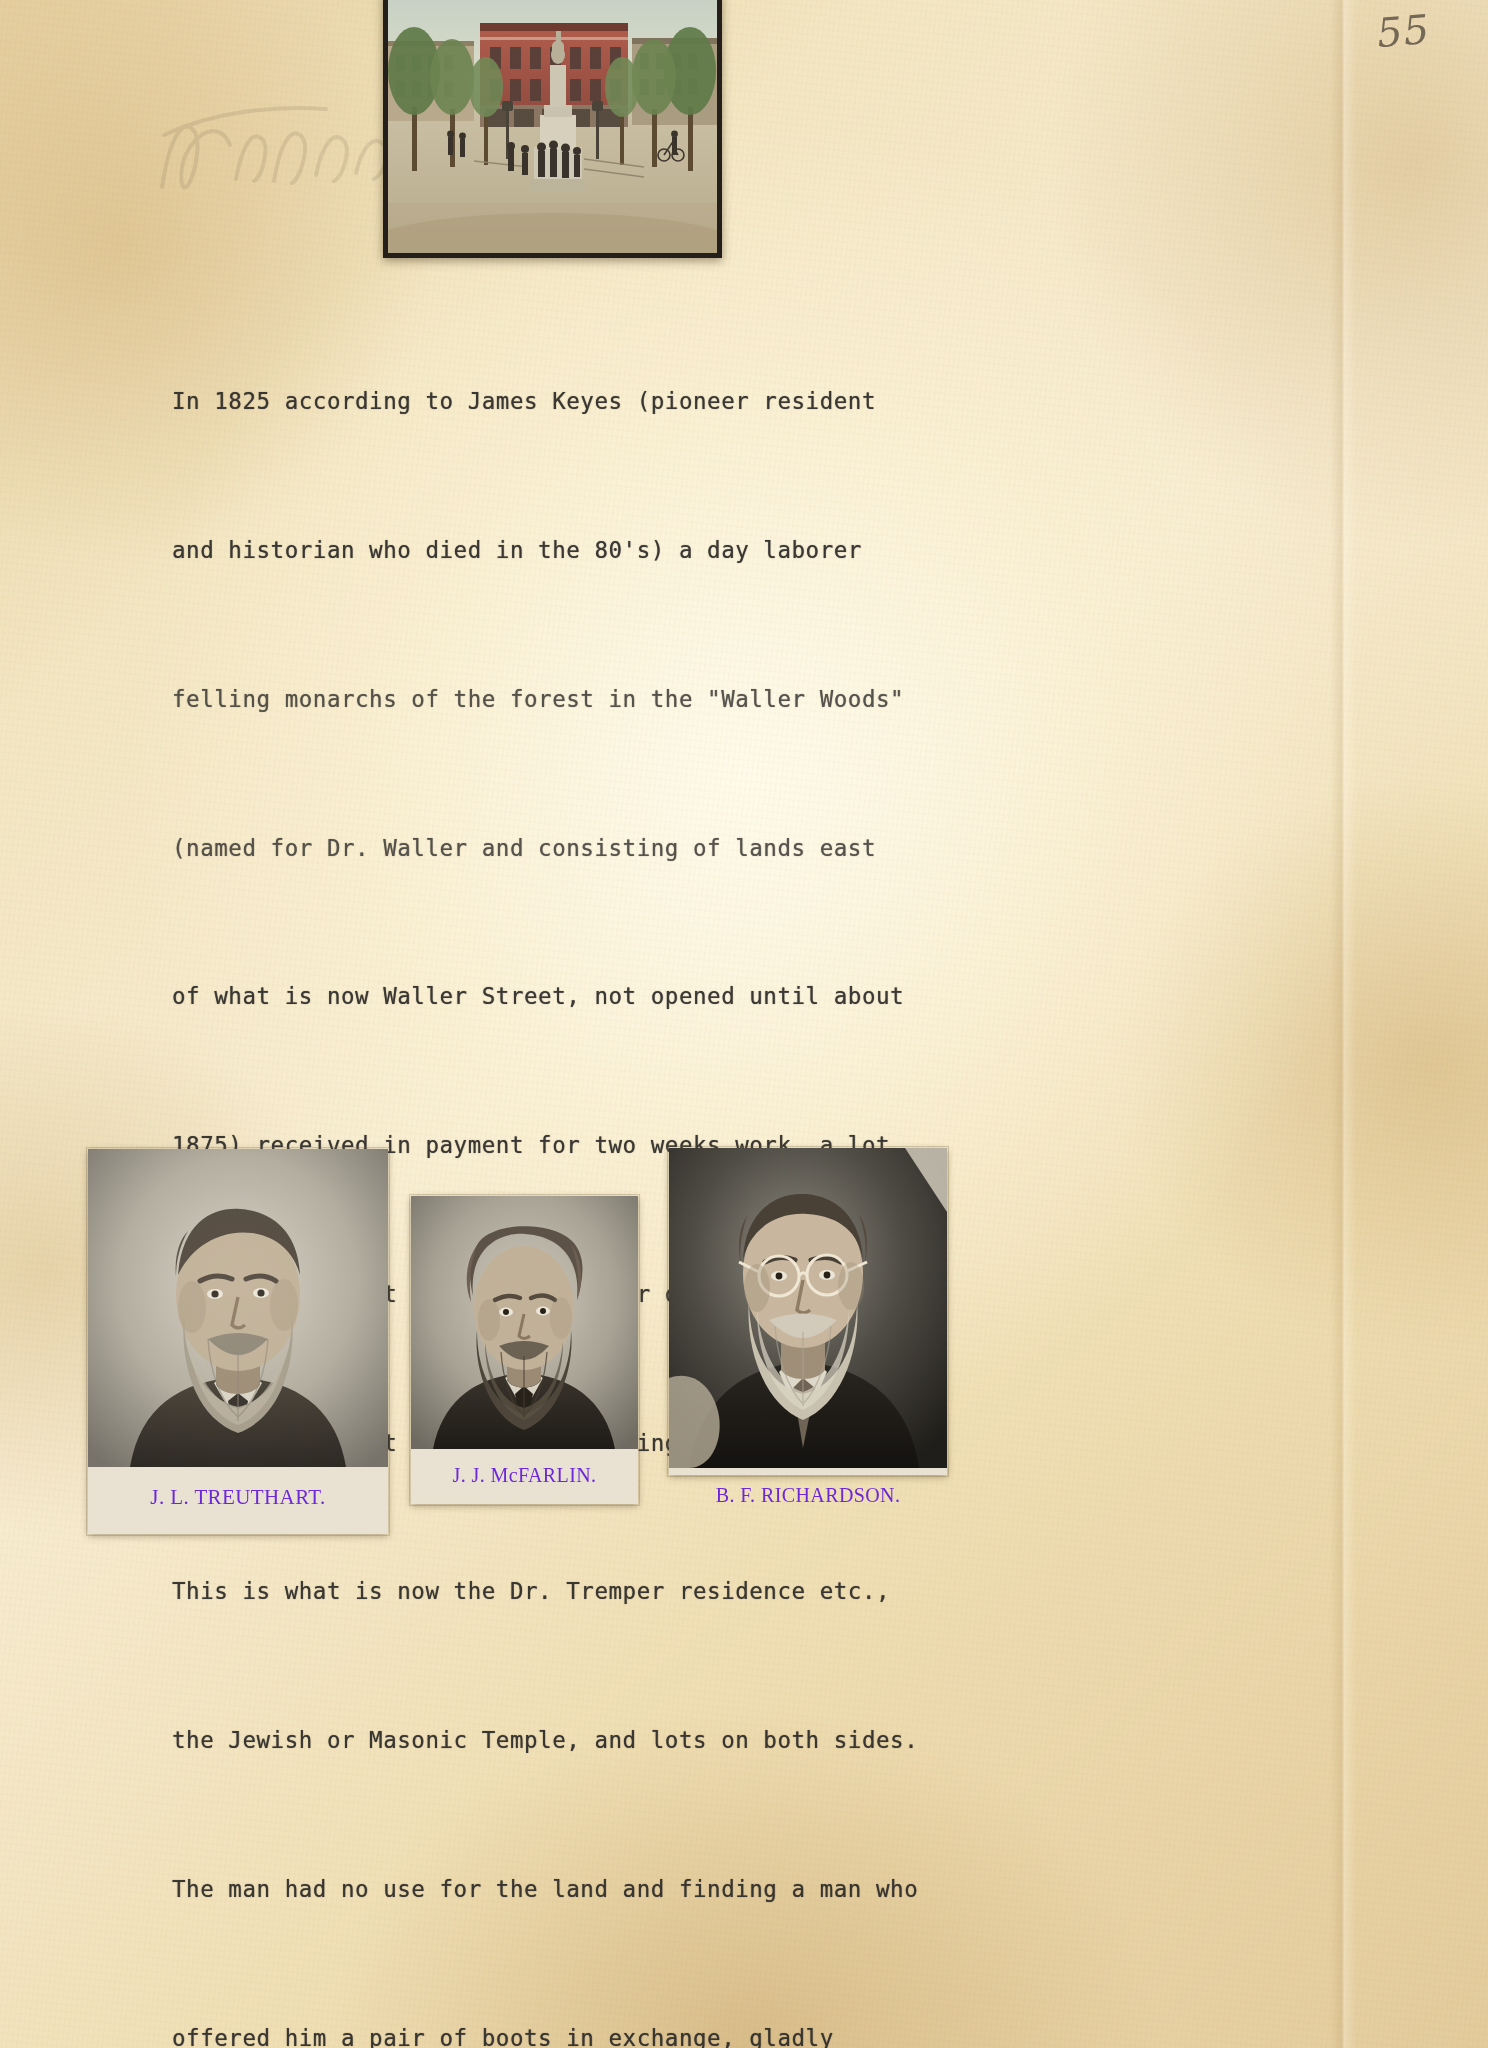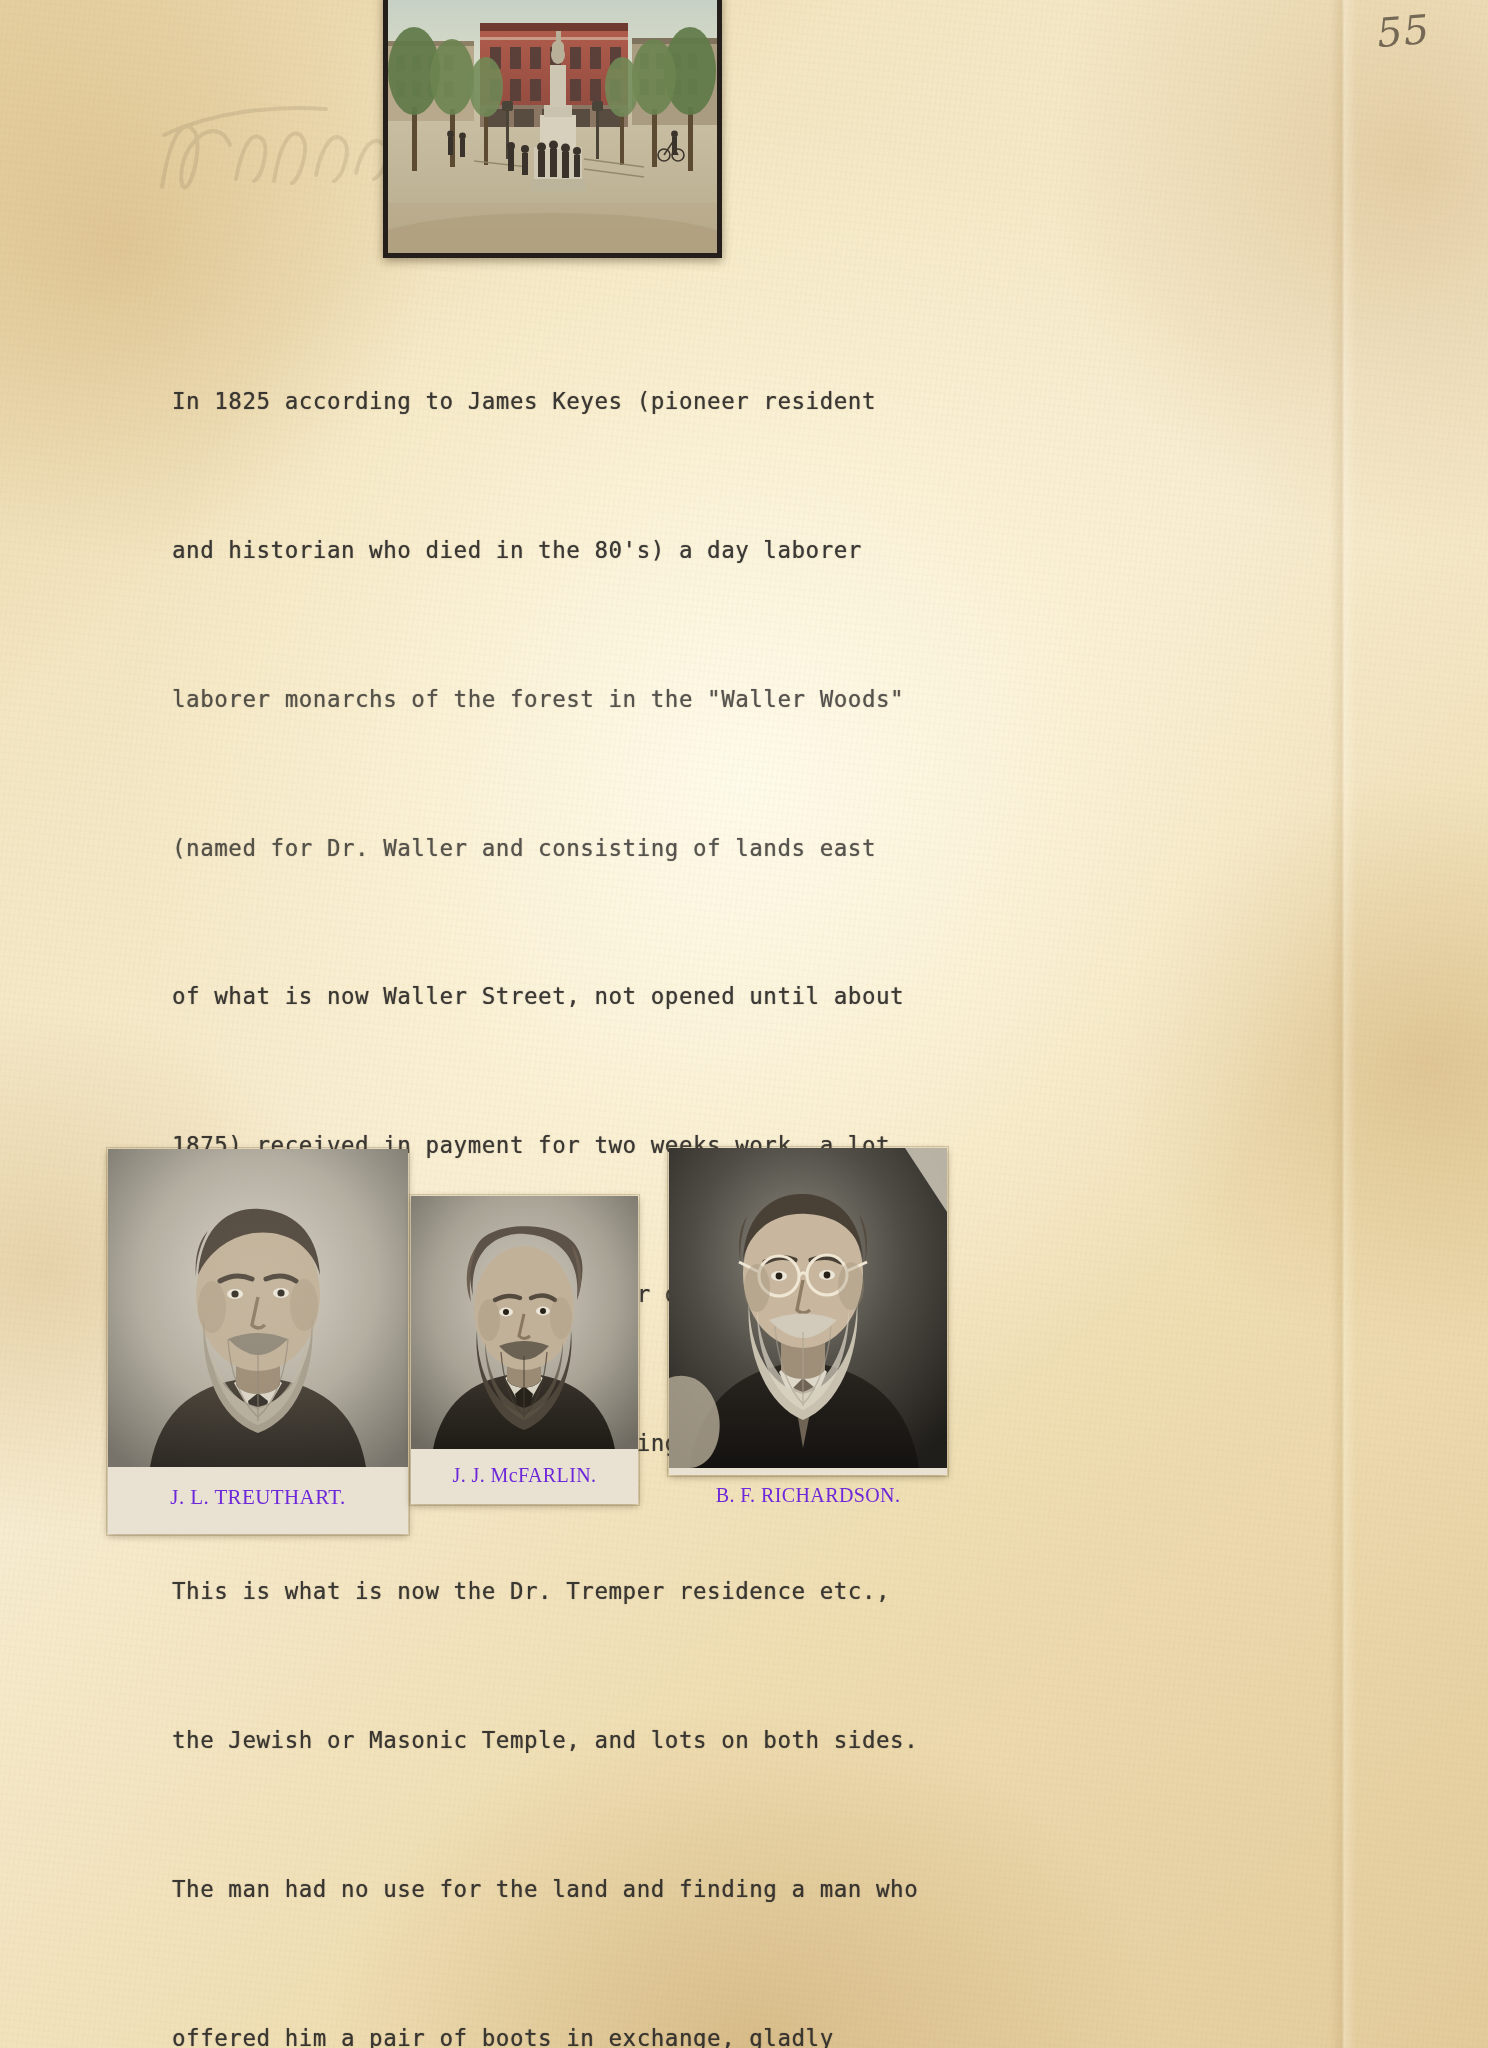--- a/index.html
+++ b/index.html
@@ -120,21 +120,21 @@
     overflow: hidden;
     background: #7d7a72;
   }
   .clip .caption {
     font-family: "Liberation Serif", serif;
     color: #6d28d9;
     text-align: center;
     letter-spacing: .4px;
   }
 
-  #clip-treuthart { left: 108px;  top: 1149px; width: 300px; height: 385px; }
+  #clip-treuthart { left: 88px;  top: 1149px; width: 300px; height: 385px; }
   #clip-treuthart .photo { width: 300px; height: 318px; }
   #clip-treuthart .caption { font-size: 21px; line-height: 60px; }
 
   #clip-mcfarlin { left: 411px; top: 1196px; width: 227px; height: 308px; }
   #clip-mcfarlin .photo { width: 227px; height: 253px; }
   #clip-mcfarlin .caption { font-size: 20px; line-height: 52px; }
 
   #clip-richardson { left: 669px; top: 1148px; width: 278px; height: 327px; }
   #clip-richardson .photo { width: 278px; height: 320px; }
   #clip-richardson .caption { font-size: 20px; line-height: 54px; }
@@ -319,21 +319,21 @@
 
         <rect x="0" y="206" width="329" height="50" fill="#b5a787" opacity=".45"></rect>
         <ellipse cx="164" cy="250" rx="190" ry="34" fill="#a2926f" opacity=".35"></ellipse>
       </svg>
     </div>
   </div>
 
   <div id="typescript">
     <span class="tline">In 1825 according to James Keyes (pioneer resident</span>
     <span class="tline">and historian who died in the 80's) a day laborer</span>
-    <span class="tline fade1">laborer monarchs of the forest in the "Waller Woods"</span>
+    <span class="tline fade1">felling monarchs of the forest in the "Waller Woods"</span>
     <span class="tline fade1">(named for Dr. Waller and consisting of lands east</span>
     <span class="tline">of what is now Waller Street, not opened until about</span>
     <span class="tline">1875) received in payment for two weeks work, a lot</span>
     <span class="tline">on Second Street north west corner of Washington,</span>
     <span class="tline">two hundred feet front and extending to Third Street.</span>
     <span class="tline">This is what is now the Dr. Tremper residence etc.,</span>
     <span class="tline">the Jewish or Masonic Temple, and lots on both sides.</span>
     <span class="tline">The man had no use for the land and finding a man who</span>
     <span class="tline">offered him a pair of boots in exchange, gladly</span>
     

